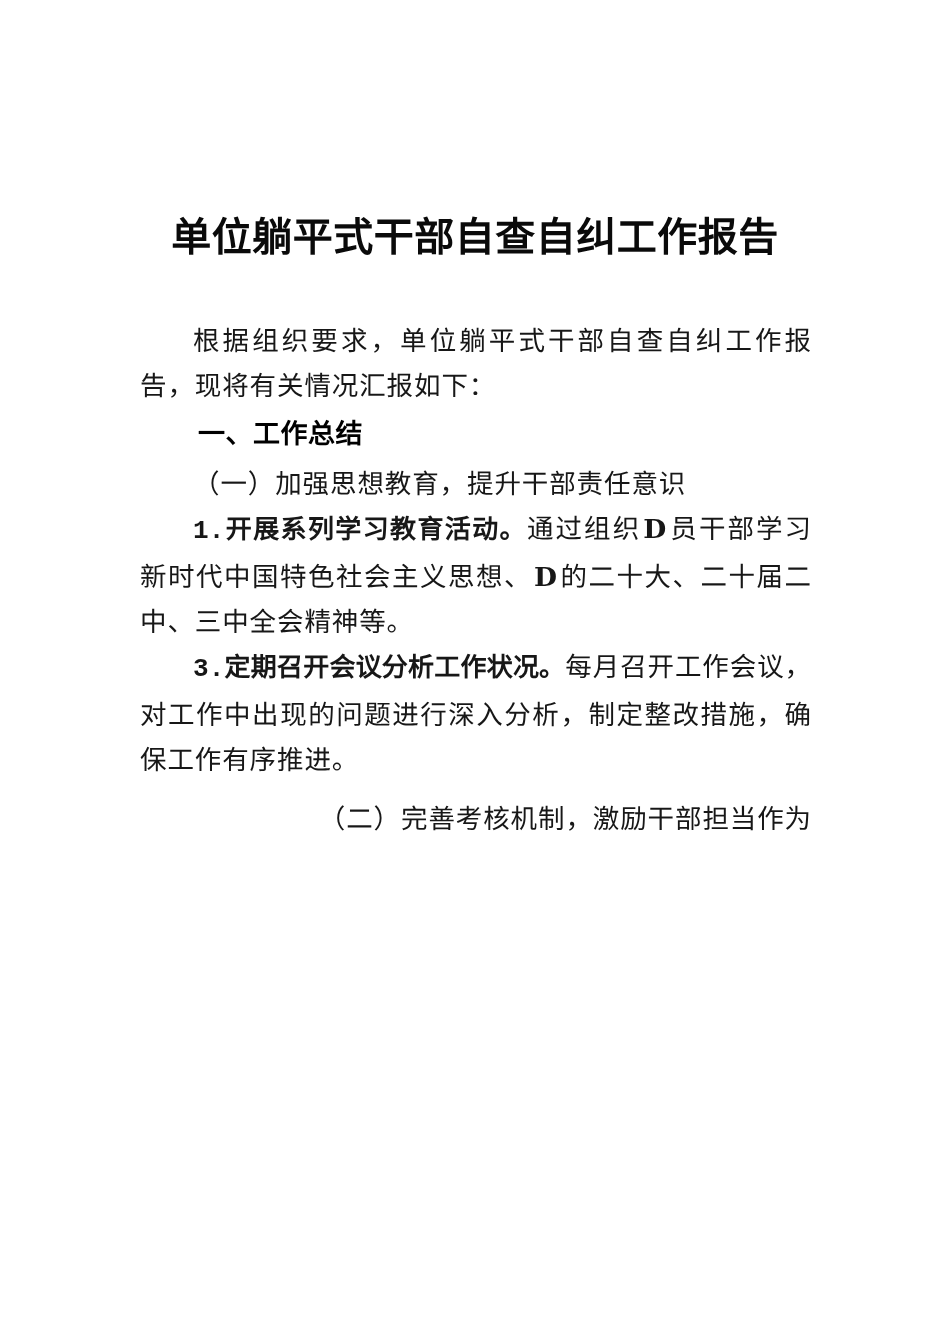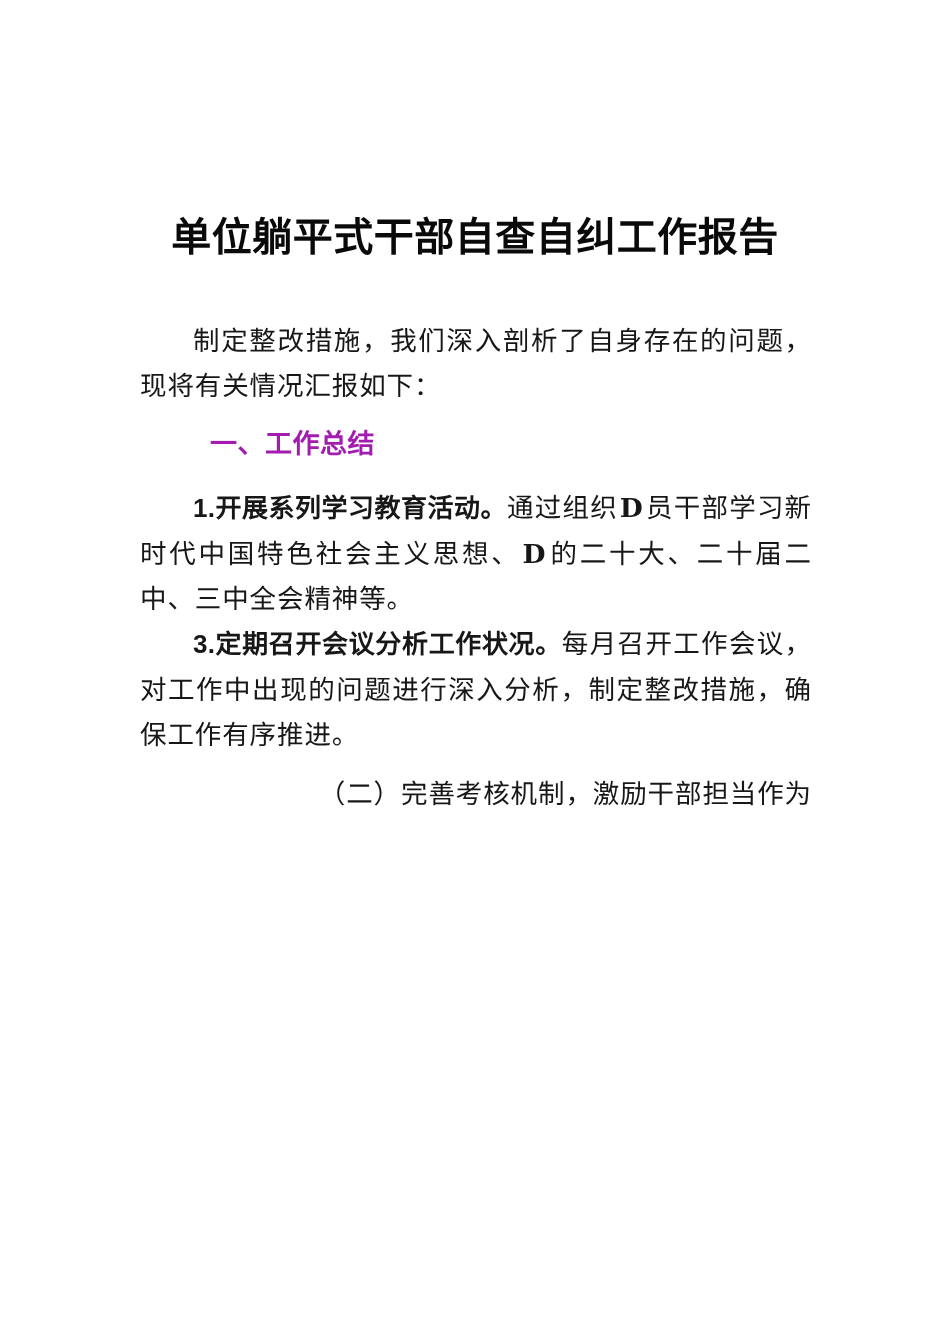--- a/index.html
+++ b/index.html
@@ -64,27 +64,27 @@
     text-indent: 2em;
   }
 
   
   .para.lead {
     margin-bottom: 0;
   }
 
   
   .heading-1 {
-    font-family: Liberation Mono, monospace;
+    font-family: Liberation Sans, sans-serif;
     font-weight: 700;
     font-size: 27px;
     line-height: 45px;
     letter-spacing: 0.5px;
-    color: #a21caf;
-    margin: 16px;
+    color: #000000;
+    margin: 4px;
     text-indent: 2em;
   }
 
   
   .heading-2 {
     font-family: "DejaVu Serif", "Liberation Serif", serif;
     font-size: 26.5px;
     line-height: 45px;
     letter-spacing: 0.9px;
     color: #171717;
@@ -95,21 +95,21 @@
 
   
   .heading-2.spaced-above {
     margin-top: 14px;
     text-align: right;
   }
 
   
   .run-in {
     font-weight: 700;
-    font-family: Liberation Sans, sans-serif;
+    font-family: Liberation Mono, monospace;
     font-size: 26px;
     letter-spacing: 0.2px;
   }
 
   
   .latin {
     font-family: "DejaVu Serif", "Liberation Serif", serif;
     font-weight: 700;
     padding: 0 2px;
   }
@@ -120,24 +120,25 @@
 </style>
 </head>
 <body>
 
 <div id="page">
 
   <h1 class="doc-title">单位躺平式干部自查自纠工作报告</h1>
 
   <div class="doc-body clipped">
 
-    <p class="para indent lead">制定整改措施，我们深入剖析了自身存在的问题，现将有关情况汇报如下：</p>
+    <p class="para indent lead">根据组织要求，单位躺平式干部自查自纠工作报告，现将有关情况汇报如下：</p>
 
     <p class="heading-1">一、工作总结</p>
 
+    <p class="heading-2">（一）加强思想教育，提升干部责任意识</p>
 
     <p class="para indent"><span class="run-in">1.开展系列学习教育活动。</span><span>通过组织</span><span class="latin">D</span><span>员干部学习新时代中国特色社会主义思想、</span><span class="latin">D</span><span>的二十大、二十届二中、三中全会精神等。</span></p>
 
 
     <p class="para indent"><span class="run-in">3.定期召开会议分析工作状况。</span><span>每月召开工作会议，对工作中出现的问题进行深入分析，制定整改措施，确保工作有序推进。</span></p>
 
     <p class="heading-2 spaced-above">（二）完善考核机制，激励干部担当作为</p>
 
 
 

